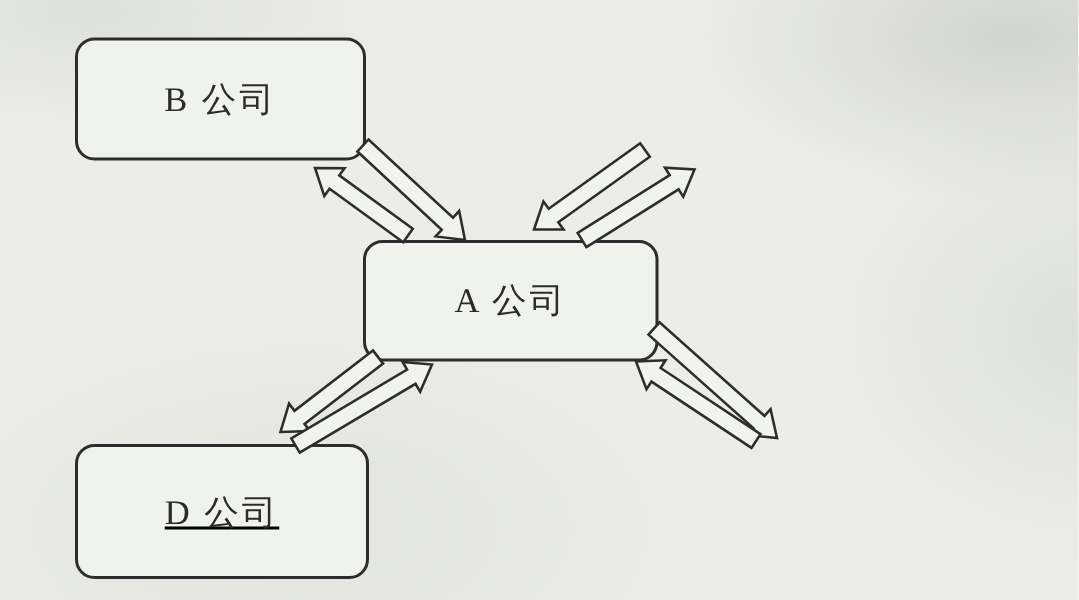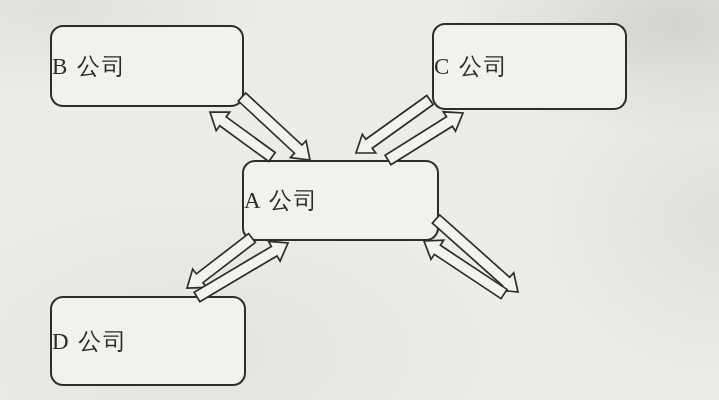--- a/index.html
+++ b/index.html
@@ -9,41 +9,38 @@
     background:
       radial-gradient(ellipse 320px 160px at 94% 6%, rgba(183,189,178,0.50), transparent 70%),
       radial-gradient(ellipse 260px 220px at 101% 55%, rgba(196,201,192,0.38), transparent 72%),
       radial-gradient(ellipse 420px 220px at 28% 88%, rgba(203,207,198,0.30), transparent 72%),
       radial-gradient(ellipse 300px 120px at 8% 2%, rgba(196,201,192,0.35), transparent 70%),
       #ecede8;
   }
   .node{
     position:absolute;z-index:1;
     background:#f0f2ec;border:2px solid #2d2d2d;border-radius:13px;
-    display:flex;align-items:center;justify-content:flex-start;
+    display:flex;align-items:center;justify-content:center;
   }
   .node .lbl{font-size:23px;letter-spacing:2px;color:#2b2b2b;white-space:pre;}
   .node-b{left:50px; top:25px; width:190px;height:78px;}
   .node-c{left:432px;top:23px; width:191px;height:83px;}
   .node-a{left:242px;top:160px;width:193px;height:77px;}
-  .node-d{left:50px; top:296px;width:192px;height:86px;}
+  .node-d{left:50px; top:296px;width:192px;height:86px;text-decoration:underline;}
   .node-e{left:442px;top:296px;width:193px;height:86px;}
   svg.arrows{position:absolute;left:0;top:0;z-index:2;pointer-events:none;}
   polygon.arrow{fill:#f1f3ed;stroke:#2d2d2d;stroke-width:1.7;stroke-linejoin:miter;}
 </style>
 </head>
 <body>
 
 <div class="page">
 
   <div class="node node-b">
     <span class="lbl">B 公司</span>
-  </div>
-  <div class="node node-c">
-    <span class="lbl">C 公司</span>
   </div>
   <div class="node node-a">
     <span class="lbl">A 公司</span>
   </div>
   <div class="node node-d">
     <span class="lbl">D 公司</span>
   </div>
 
   <svg class="arrows" id="arrows" width="719" height="400" viewBox="0 0 719 400">
       <polygon points="275.2,152.5 226.2,116.9 229.7,112.1 210.0,112.0 216.2,130.7 219.7,125.8 268.8,161.5" class="arrow"></polygon>

